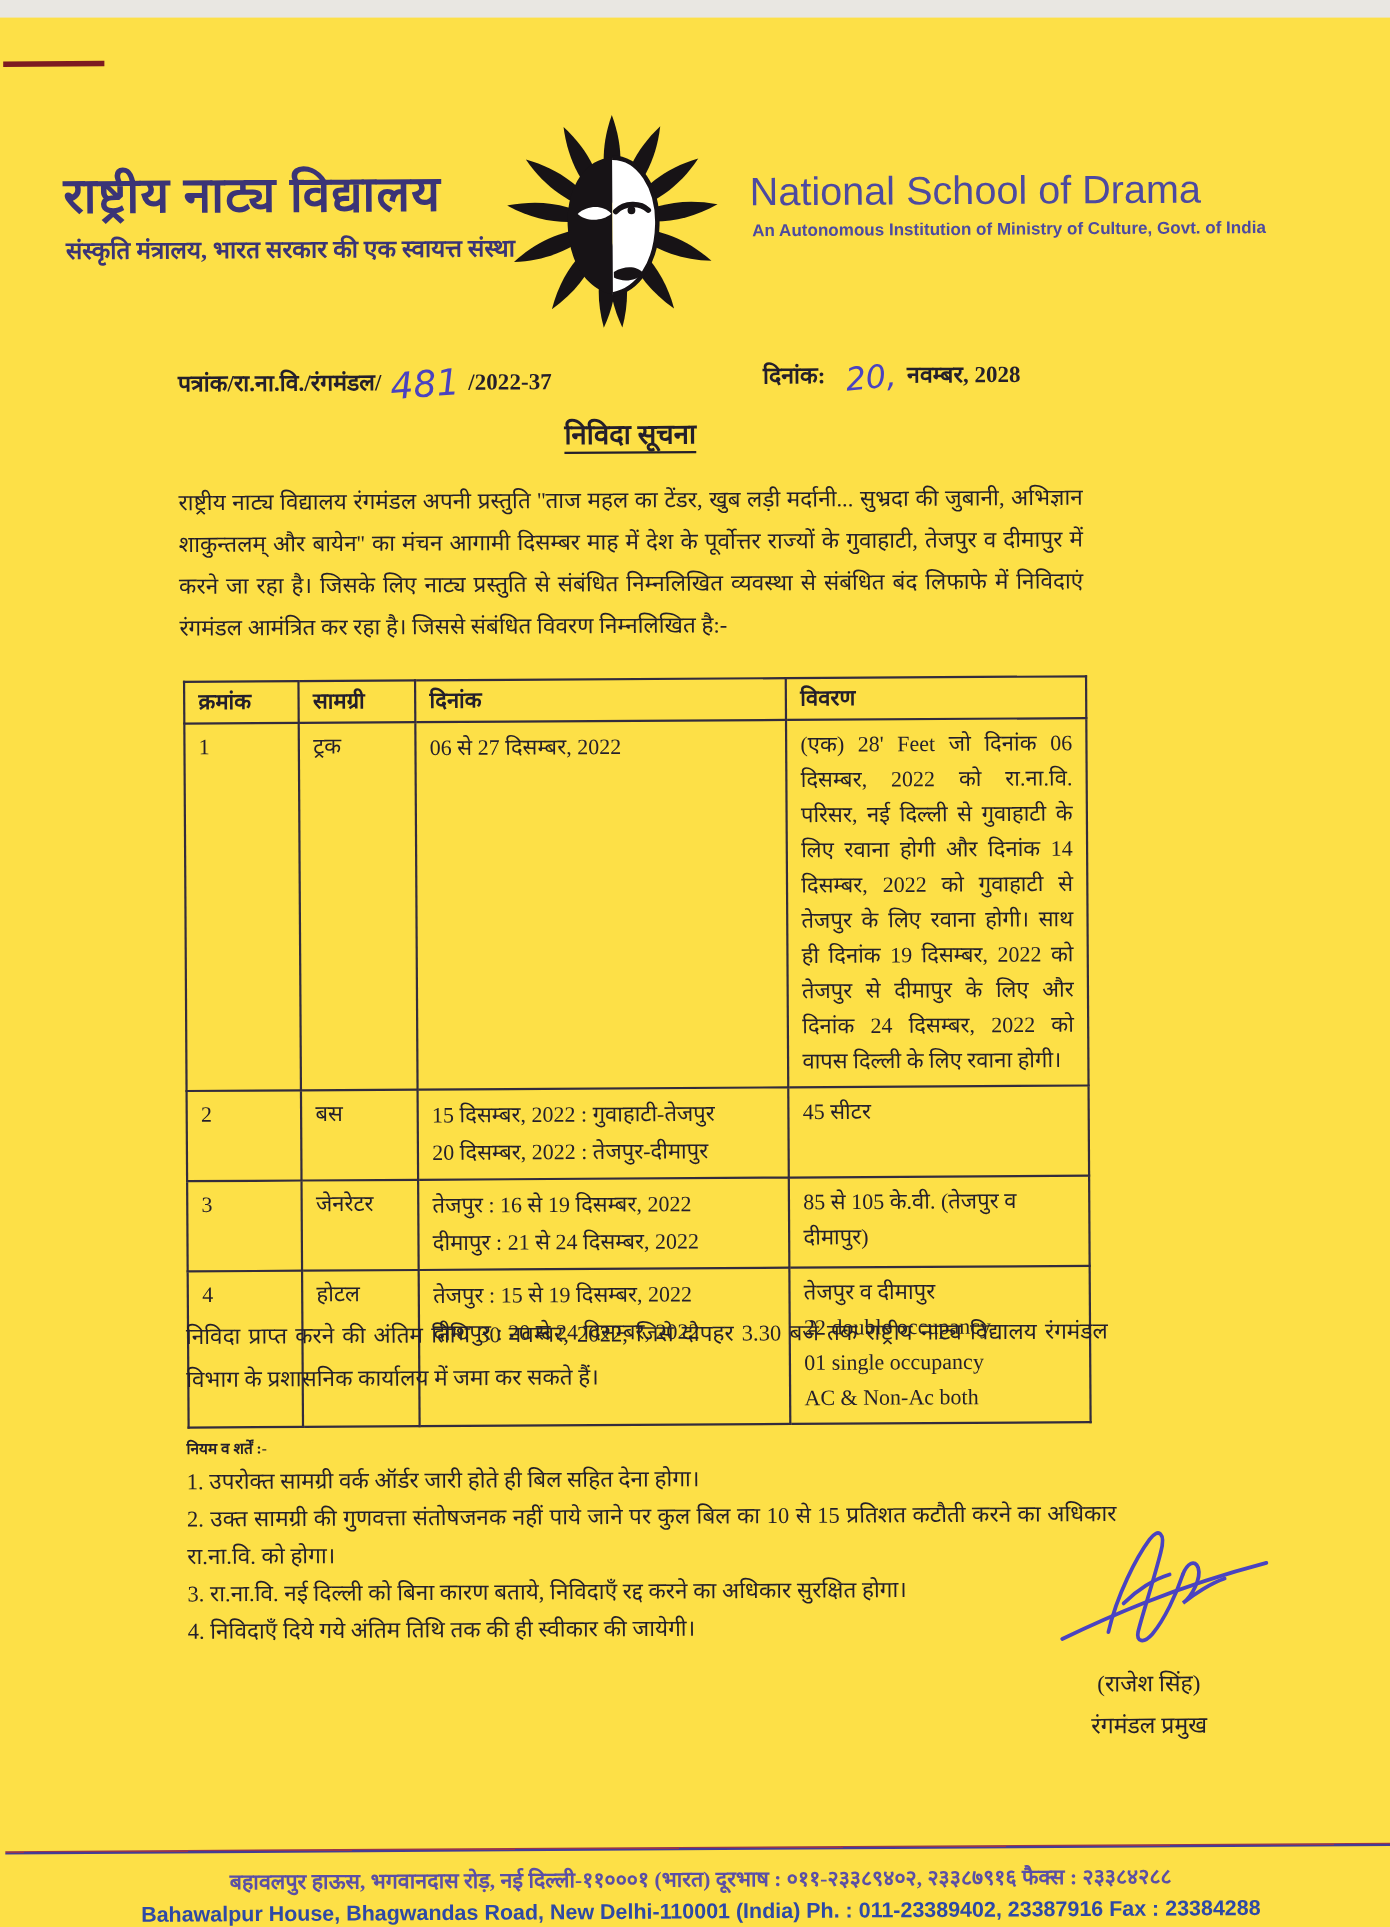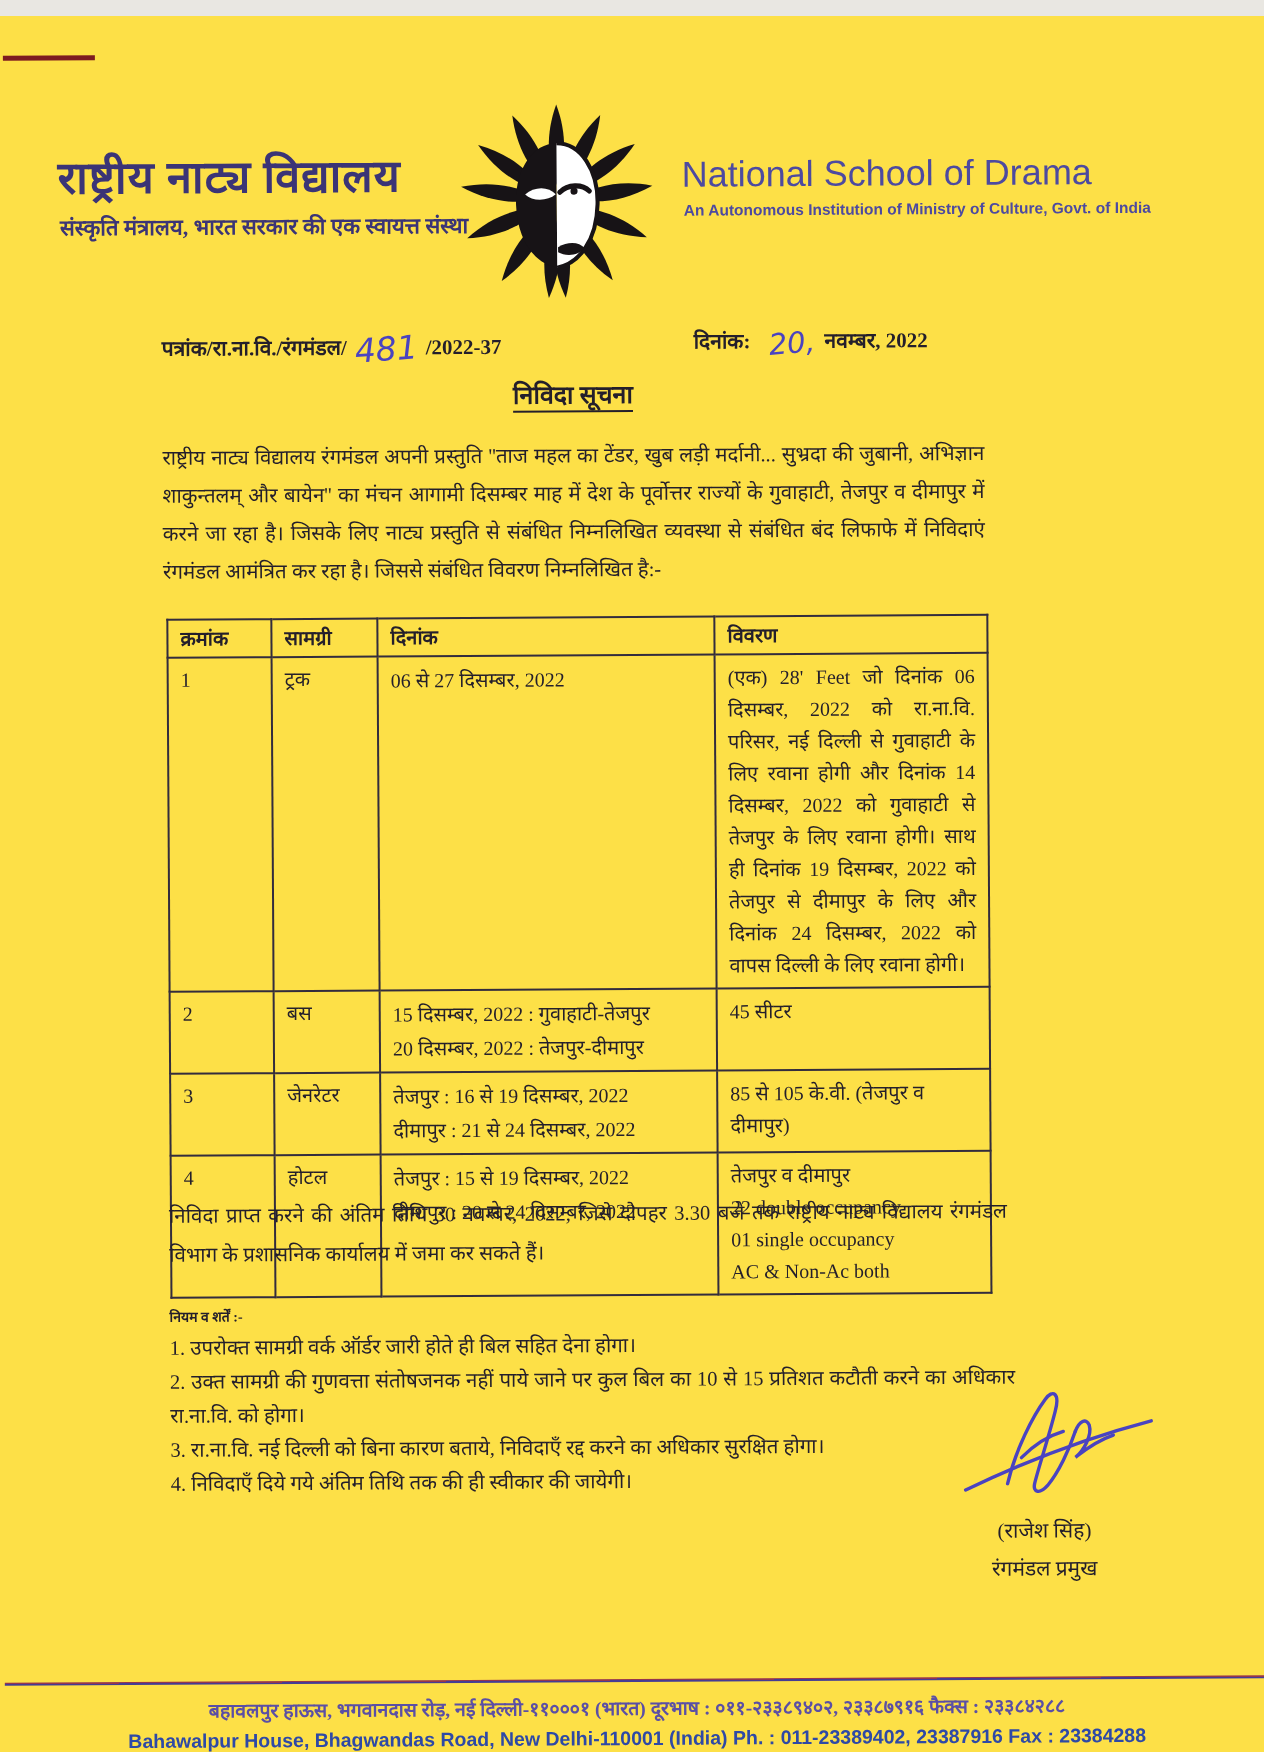--- a/index.html
+++ b/index.html
@@ -95,21 +95,21 @@
     </svg>
 
     <div class="eng-title">National School of Drama</div>
     <div class="eng-sub">An Autonomous Institution of Ministry of Culture, Govt. of India</div>
 
     <div class="ref-row">
       <div class="ref-left">
         <span>पत्रांक/रा.ना.वि./रंगमंडल/</span><span class="ink hw1">481</span><span>/2022-37</span>
       </div>
       <div class="ref-right">
-        <span>दिनांक:</span><span class="ink hw2">20,</span><span>नवम्बर, 2022</span>
+        <span>दिनांक:</span><span class="ink hw2">20,</span><span>नवम्बर, 2028</span>
       </div>
     </div>
 
     <div class="doc-title">निविदा सूचना</div>
 
     <p class="intro">राष्ट्रीय नाट्य विद्यालय रंगमंडल अपनी प्रस्तुति ''ताज महल का टेंडर, खुब लड़ी मर्दानी... सुभ्रदा की जुबानी, अभिज्ञान शाकुन्तलम् और बायेन'' का मंचन आगामी दिसम्बर माह में देश के पूर्वोत्तर राज्यों के गुवाहाटी, तेजपुर व दीमापुर में करने जा रहा है। जिसके लिए नाट्य प्रस्तुति से संबंधित निम्नलिखित व्यवस्था से संबंधित बंद लिफाफे में निविदाएं रंगमंडल आमंत्रित कर रहा है। जिससे संबंधित विवरण निम्नलिखित है:-</p>
 
     <table class="tender-table">
       <colgroup>
         <col style="width:104px">

